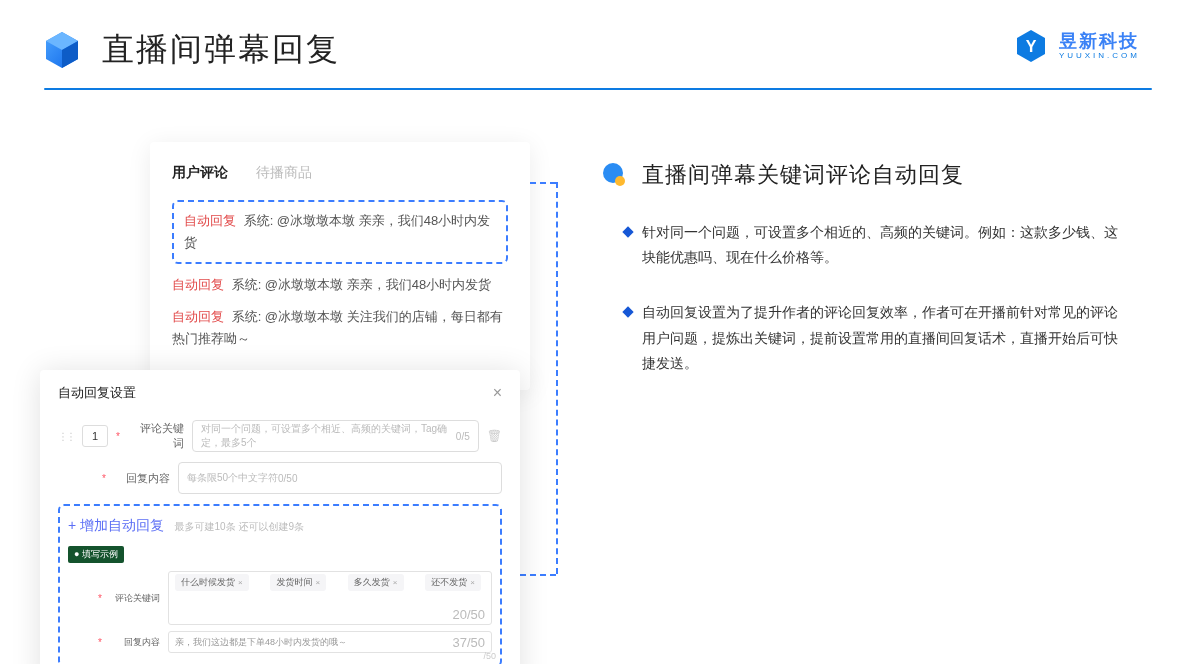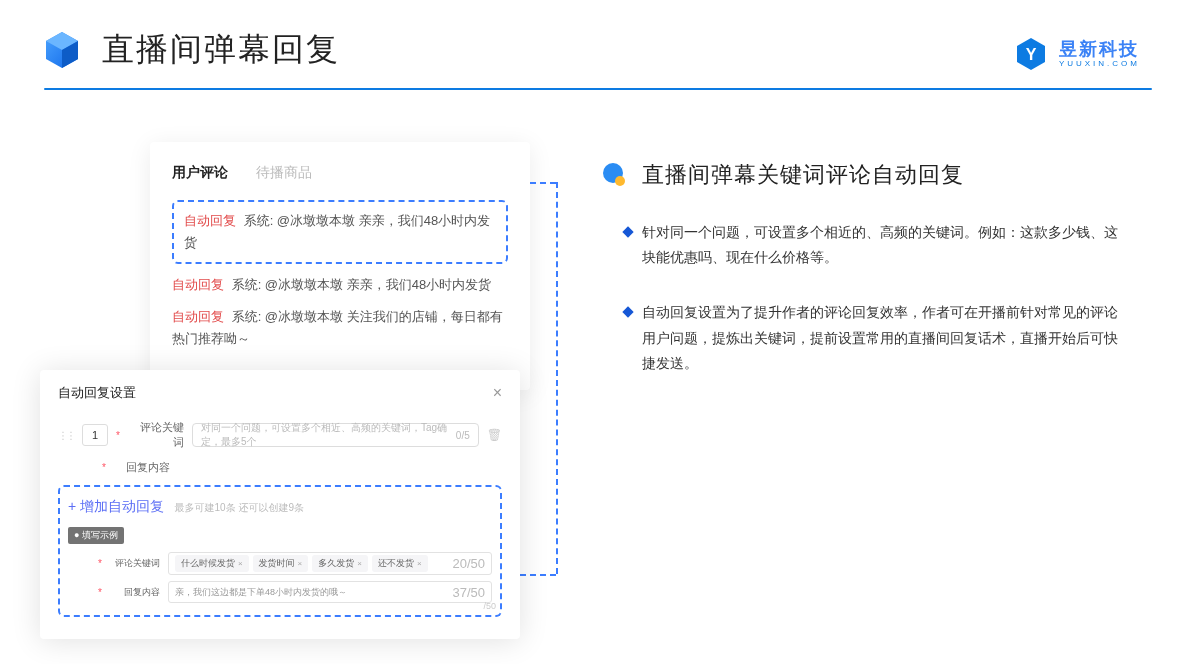--- a/index.html
+++ b/index.html
@@ -1,18 +1,18 @@
 <!DOCTYPE html>
 <html><head>
 <meta charset="utf-8">
 <style>
 * { margin: 0; padding: 0; box-sizing: border-box; }
 body { width: 1180px; height: 664px; background: #fff; font-family: "Microsoft YaHei", sans-serif; position: relative; overflow: hidden; }
 
-.header { display: flex; align-items: flex-end; justify-content: space-between; padding: 28px 40px 18px 40px; }
+.header { display: flex; align-items: flex-start; justify-content: space-between; padding: 28px 40px 18px 40px; }
 .header-left { display: flex; align-items: center; gap: 18px; }
 .header-icon { width: 44px; height: 44px; position: relative; }
 .header-title { font-size: 32px; color: #222; font-weight: 400; letter-spacing: 2px; }
 .header-right { display: flex; align-items: center; gap: 10px; }
 .brand-icon { width: 36px; height: 36px; }
 .brand-text { display: flex; flex-direction: column; line-height: 1; }
 .brand-main { font-size: 18px; color: #3b82f6; font-weight: 700; letter-spacing: 2px; }
 .brand-sub { font-size: 8px; color: #0d7be2; letter-spacing: 3px; margin-top: 2px; }
 
 .divider { position: absolute; left: 44px; right: 28px; top: 88px; height: 2px; background: #0d7be2; border-radius: 2px; }
@@ -30,31 +30,31 @@
 
 .card-settings { position: absolute; left: 0; top: 228px; width: 480px; background: #fff; border-radius: 4px; box-shadow: 0 2px 30px rgba(0,0,0,.12); padding: 14px 18px 22px 18px; }
 .settings-head { display: flex; justify-content: space-between; align-items: center; font-size: 13px; color: #222; margin-bottom: 18px; }
 .close-x { color: #999; font-size: 16px; cursor: pointer; }
 
 .form-row { display: flex; align-items: center; gap: 8px; margin-bottom: 10px; font-size: 11px; }
 .drag { color: #ccc; letter-spacing: -2px; font-size: 10px; }
 .numbox { width: 26px; height: 22px; border: 1px solid #ddd; border-radius: 3px; display: flex; align-items: center; justify-content: center; font-size: 11px; color: #333; }
 .star { color: #f56; font-size: 10px; margin-right: 2px; }
 .label { color: #666; font-size: 11px; width: 54px; text-align: right; }
-.input-box { flex: 1; border: 1px solid #ddd; border-radius: 4px; height: 24px; display: flex; align-items: center; padding: 0 8px; font-size: 10px; color: #bbb; }
+.input-box { flex: 1; border: 1px solid #ddd; border-radius: 4px; height: 32px; display: flex; align-items: center; padding: 0 8px; font-size: 10px; color: #bbb; }
 .input-count { color: #bbb; font-size: 10px; }
 .trash { color: #ccc; font-size: 12px; }
 
 .dashed-big { border: 2px dashed #3c7dff; border-radius: 6px; padding: 10px 8px 12px 8px; margin-top: 8px; }
 .add-link { color: #5b6ef5; font-size: 14px; margin-bottom: 8px; display: inline-block; }
 .add-hint { color: #bbb; font-size: 10px; margin-left: 6px; }
-.badge-purple { background: #737373; color: #fff; font-size: 9px; padding: 2px 6px; border-radius: 2px; display: inline-block; margin-bottom: 8px; }
+.badge-purple { background: #14532d; color: #fff; font-size: 9px; padding: 2px 6px; border-radius: 2px; display: inline-block; margin-bottom: 8px; }
 .tag { display: inline-flex; align-items: center; background: #f5f5f7; border-radius: 3px; padding: 2px 6px; font-size: 9px; color: #666; margin-right: 4px; }
 .tag-x { margin-left: 3px; color: #aaa; font-size: 8px; }
-.ex-input { flex: 1; border: 1px solid #e2e2e2; border-radius: 3px; min-height: 22px; display: flex; align-items: center; padding: 2px 6px; font-size: 9px; color: #999; justify-content: space-between; flex-wrap: wrap; gap: 0; }
+.ex-input { flex: 1; border: 1px solid #e2e2e2; border-radius: 3px; min-height: 22px; display: flex; align-items: center; padding: 2px 6px; font-size: 9px; color: #999; justify-content: space-between; flex-wrap: wrap; gap: 16px; }
 .ex-text { color: #999; font-size: 9px; }
 .ex-count { color: #bbb; font-size: 13px; margin-left: auto; }
 .extra-count { position: absolute; right: 24px; bottom: 28px; font-size: 9px; color: #ccc; }
 
 .connector-h { position: absolute; border-top: 2px dashed #3c7dff; }
 .connector-v { position: absolute; border-left: 2px dashed #3c7dff; }
 
 .right { width: 520px; padding-top: 18px; }
 .section-head { display: flex; align-items: center; gap: 14px; margin-bottom: 30px; }
 .bullet-icon { width: 28px; height: 28px; position: relative; flex-shrink: 0; }
@@ -140,20 +140,24 @@
         <div class="input-box">
           <span>对同一个问题，可设置多个相近、高频的关键词，Tag确定，最多5个</span>
           <span class="input-count">0/5</span>
         </div>
         <span class="trash">🗑</span>
       </div>
 
       <div class="form-row" style="padding-left:44px">
         <span class="star">*</span>
         <span class="label">回复内容</span>
+        <div class="input-box">
+          <span>每条限50个中文字符</span>
+          <span class="input-count">0/50</span>
+        </div>
       </div>
 
       <div class="dashed-big">
         <div>
           <span class="add-link">+ 增加自动回复</span>
           <span class="add-hint">最多可建10条 还可以创建9条</span>
         </div>
         <span class="badge-purple">● 填写示例</span>
 
         <div class="form-row" style="padding-left:30px;margin-bottom:6px">

